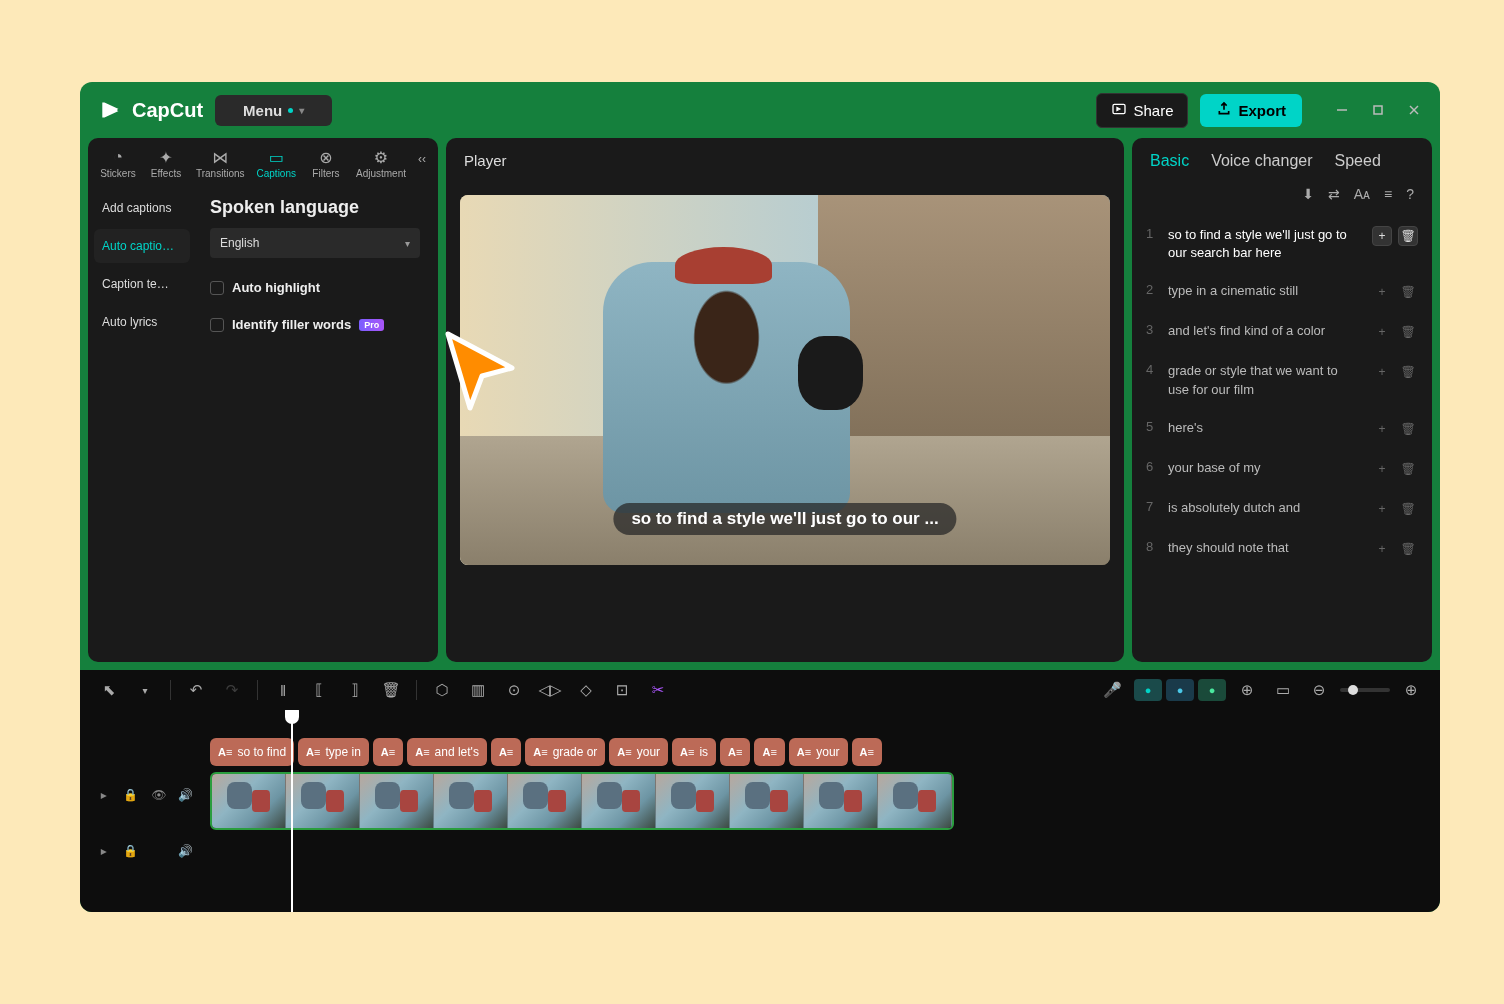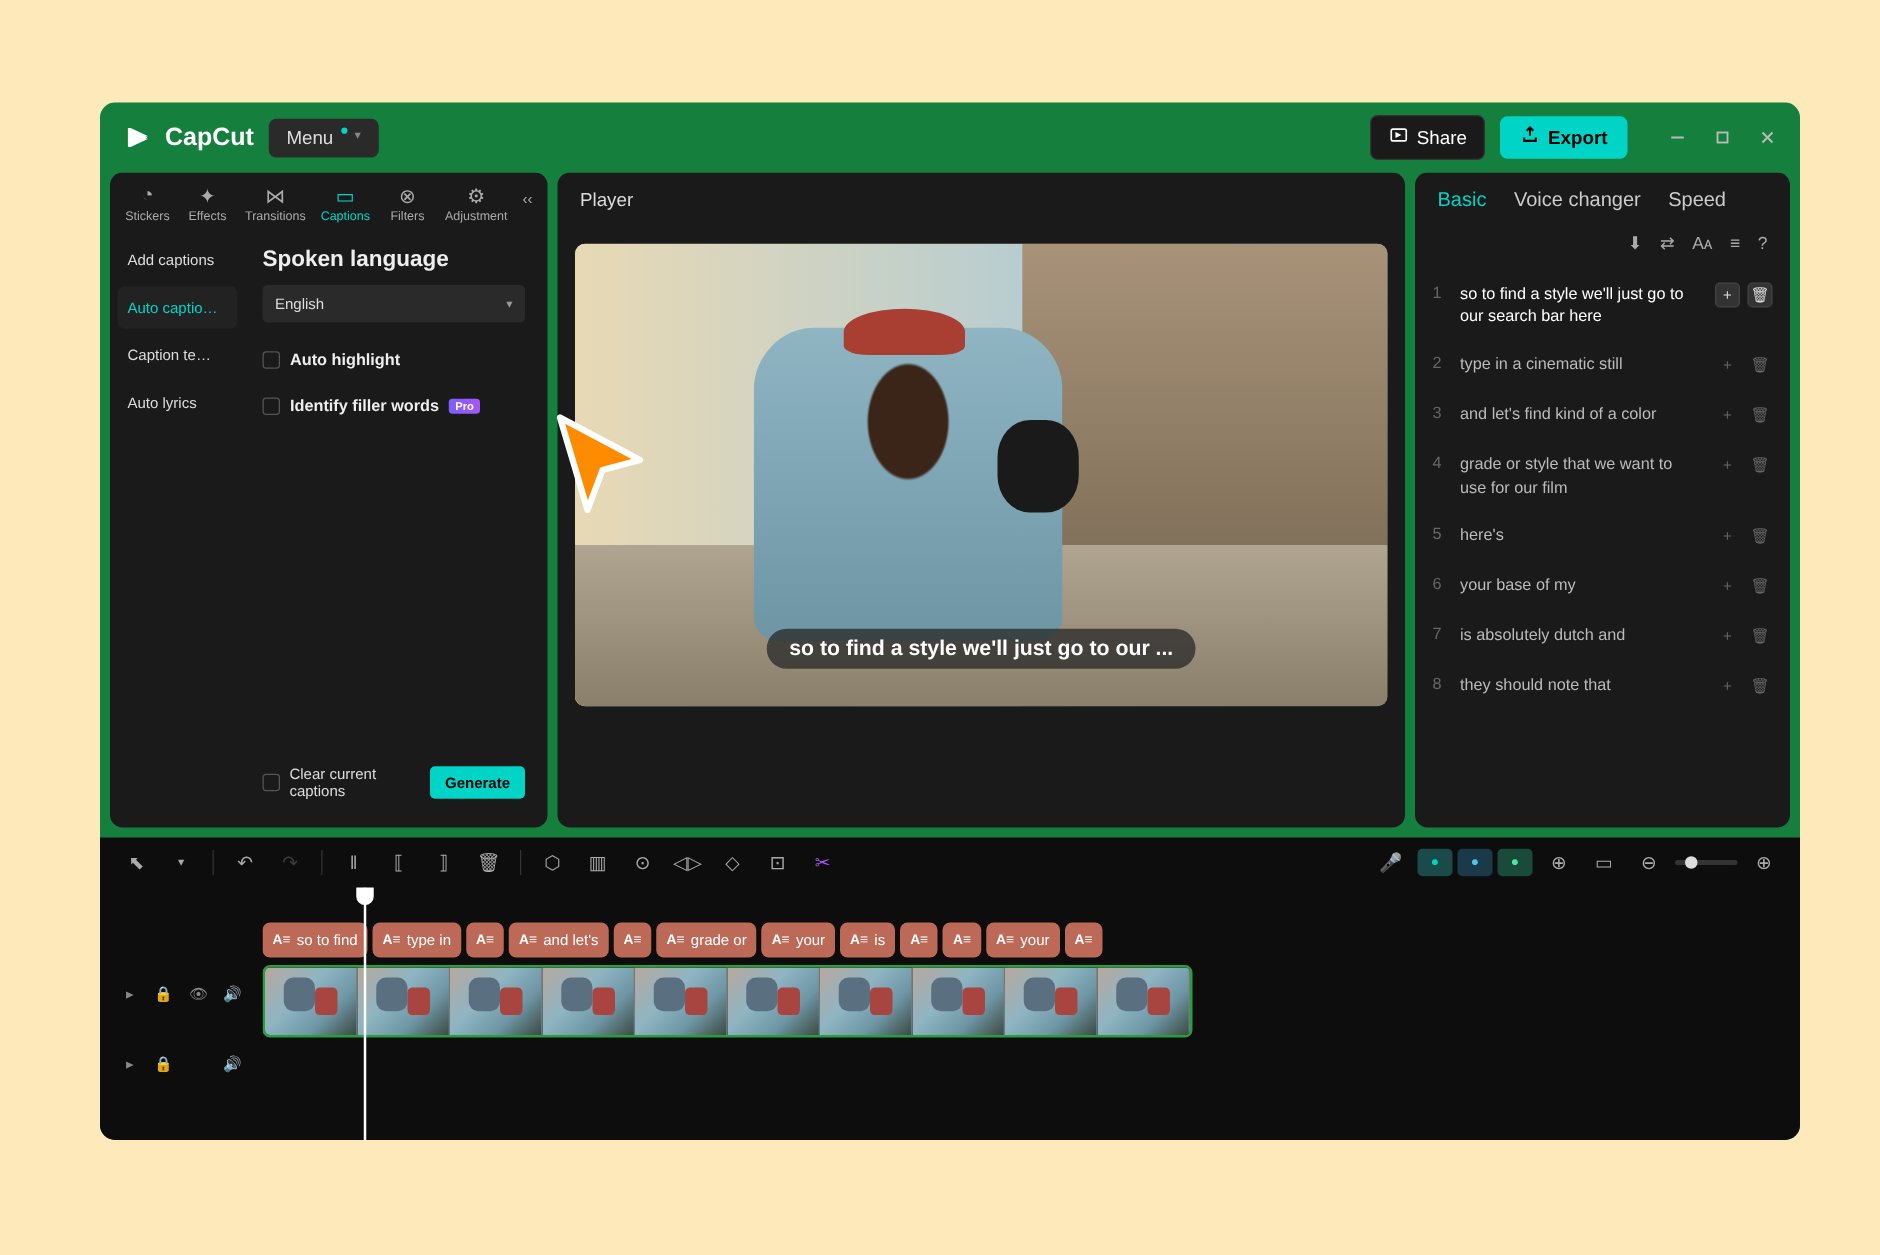--- a/index.html
+++ b/index.html
@@ -27,22 +27,22 @@
     .titlebar {
       height: 56px;
       display: flex;
       align-items: center;
       padding: 0 18px;
       gap: 12px;
     }
     .logo-area { display: flex; align-items: center; gap: 8px; color: #fff; font-size: 20px; font-weight: 600; }
     .logo-icon { width: 26px; height: 26px; display:flex; align-items:center; justify-content:center;}
     .menu-btn {
-      background: #2a2a2a; color: #ddd; border: none; padding: 7px 14px;
-      border-radius: 6px; font-size: 15px; cursor: pointer; display:flex; align-items:flex-start; gap:6px;
+      background: #2a2a2a; color: #ddd; border: none; padding: 7px 28px;
+      border-radius: 6px; font-size: 15px; cursor: pointer; display:flex; align-items:center; gap:6px;font-weight:bold;
     }
     .menu-dot { width:5px; height:5px; background:#00d4c7; border-radius:50%; }
     .menu-caret { font-size:10px; color:#888;}
     .titlebar-spacer { flex: 1; }
     .share-btn {
       background: #1a1a1a; border:1px solid #333; color: #fff; padding: 7px 14px;
       border-radius: 6px; font-size: 15px; cursor: pointer; display:flex; align-items:center; gap:6px;
     }
     .export-btn {
       background: #00d4c7; color: #000; border: none; padding: 7px 16px;
@@ -394,27 +394,20 @@
           <div class="check-row">
             <span class="checkbox"></span>
             <span class="check-label">Auto highlight</span>
           </div>
           <div class="check-row">
             <span class="checkbox"></span>
             <span class="check-label">Identify filler words</span>
             <span class="pro-badge">Pro</span>
           </div>
           <div class="settings-spacer"></div>
-          <div class="settings-footer">
-            <div class="clear-row">
-              <span class="checkbox"></span>
-              <span class="check-label" style="font-weight:400; color:#ddd; font-size:12px;">Clear current captions</span>
-            </div>
-            <button class="generate-btn">Generate</button>
-          </div>
         </div>
       </div>
     </div>
 
     <div class="center-pane">
       <div class="player-header">Player</div>
       <div class="player-area">
         <div class="player-video">
           <div class="video-scene">
             <div class="scene-window"></div>

